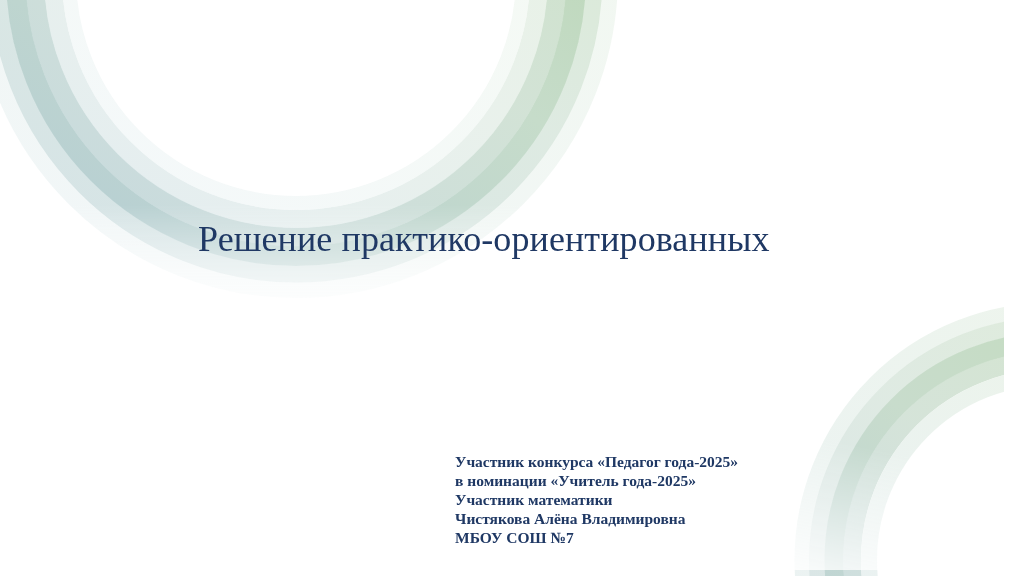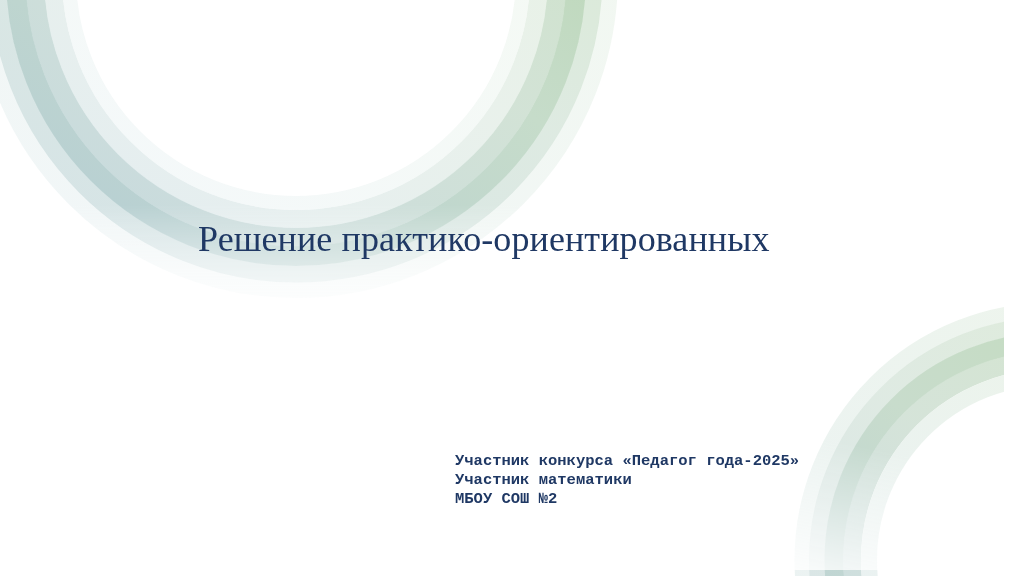--- a/index.html
+++ b/index.html
@@ -44,21 +44,21 @@
     white-space: nowrap;
   }
   .subtitle-block {
     position: absolute;
     left: 455px;
     top: 452px;
     width: 420px;
   }
   .subtitle-line {
     color: #1F3864;
-    font-family: Liberation Mono, monospace;
+    font-family: Liberation Serif, serif;
     font-size: 15.5px;
     font-weight: 700;
     line-height: 19px;
     white-space: nowrap;
   }
 </style>
 </head>
 <body>
 
 <div class="slide">
@@ -151,17 +151,19 @@
       <circle cx="1052" cy="560" r="183" fill="none" stroke="url(#gradBR4)" stroke-width="16" opacity="0.85"></circle>
     </g>
   </svg>
 
   <div class="title-block">
     <div class="title-line">Решение практико-ориентированных</div>
   </div>
 
   <div class="subtitle-block">
     <div class="subtitle-line">Участник конкурса «Педагог года-2025»</div>
+    <div class="subtitle-line">в номинации «Учитель года-2025»</div>
     <div class="subtitle-line">Участник математики</div>
-    <div class="subtitle-line">МБОУ СОШ №2</div>
+    <div class="subtitle-line">Чистякова Алёна Владимировна</div>
+    <div class="subtitle-line">МБОУ СОШ №7</div>
   </div>
 
 </div>
 
 </body></html>

